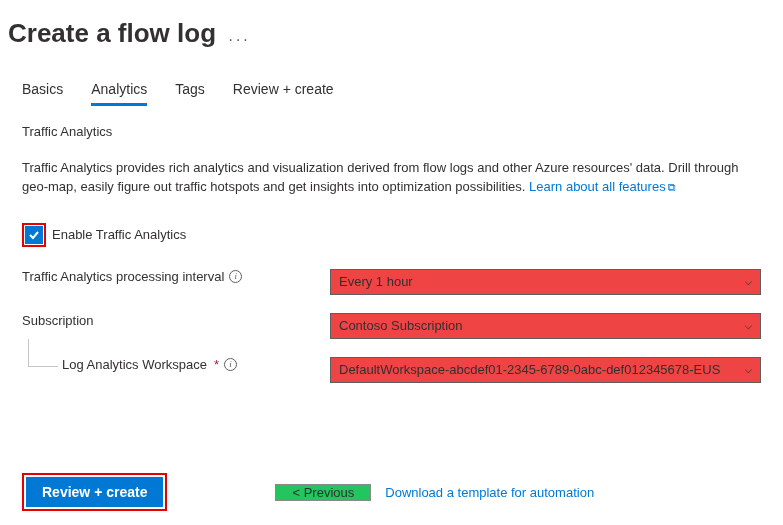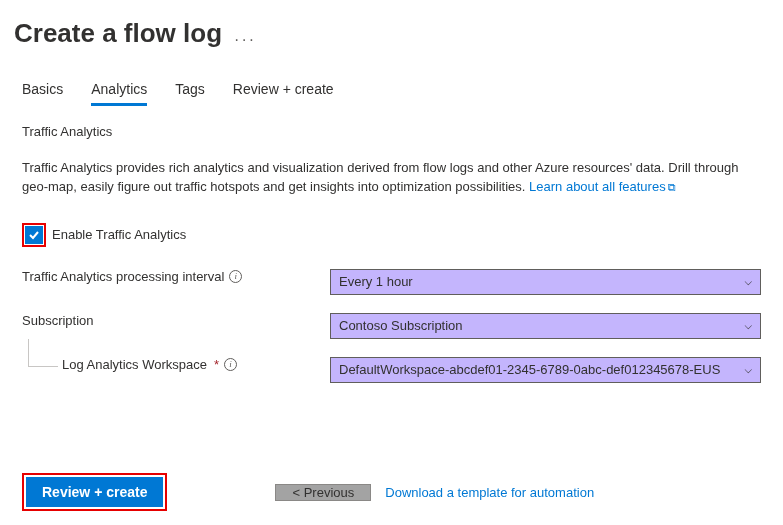--- a/index.html
+++ b/index.html
@@ -6,21 +6,21 @@
     body {
       font-family: "Segoe UI", Arial, sans-serif;
       font-size: 13px;
       color: #323130;
       background: #fff;
       width: 783px;
       height: 525px;
       position: relative;
     }
     .header {
-      padding: 18px 22px 10px 14px;
+      padding: 18px 22px 10px 8px;
       display: flex;
       align-items: flex-end;
       gap: 12px;
     }
     .header h1 {
       font-size: 26px;
       font-weight: 600;
       color: #323130;
     }
     .more-icon {
@@ -140,21 +140,21 @@
     .select {
       flex: 1;
       max-width: 455px;
       height: 26px;
       border: 1px solid #605e5c;
       display: flex;
       align-items: center;
       justify-content: space-between;
       padding: 0 8px;
       cursor: pointer;
-      background: #c4b5fd;
+      background: #ef4444;
       font-size: 13px;
     }
     .chevron {
       font-size: 10px;
       color: #323130;
     }
     .footer {
       position: absolute;
       bottom: 14px;
       left: 22px;
@@ -171,21 +171,21 @@
     .btn-primary {
       background: #0078d4;
       color: #fff;
       border: none;
       padding: 7px 16px;
       font-size: 14px;
       font-weight: 600;
       cursor: pointer;
     }
     .btn-secondary {
-      background: #a3a3a3;
+      background: #22c55e;
       border: 1px solid #8a8886;
       padding: 0 16px;
       font-size: 13px;
       cursor: pointer;
       color: #323130;
     }
     .spacer-sm { width: 80px; }
     .footer-link {
       color: #0078d4;
       font-size: 13px;

